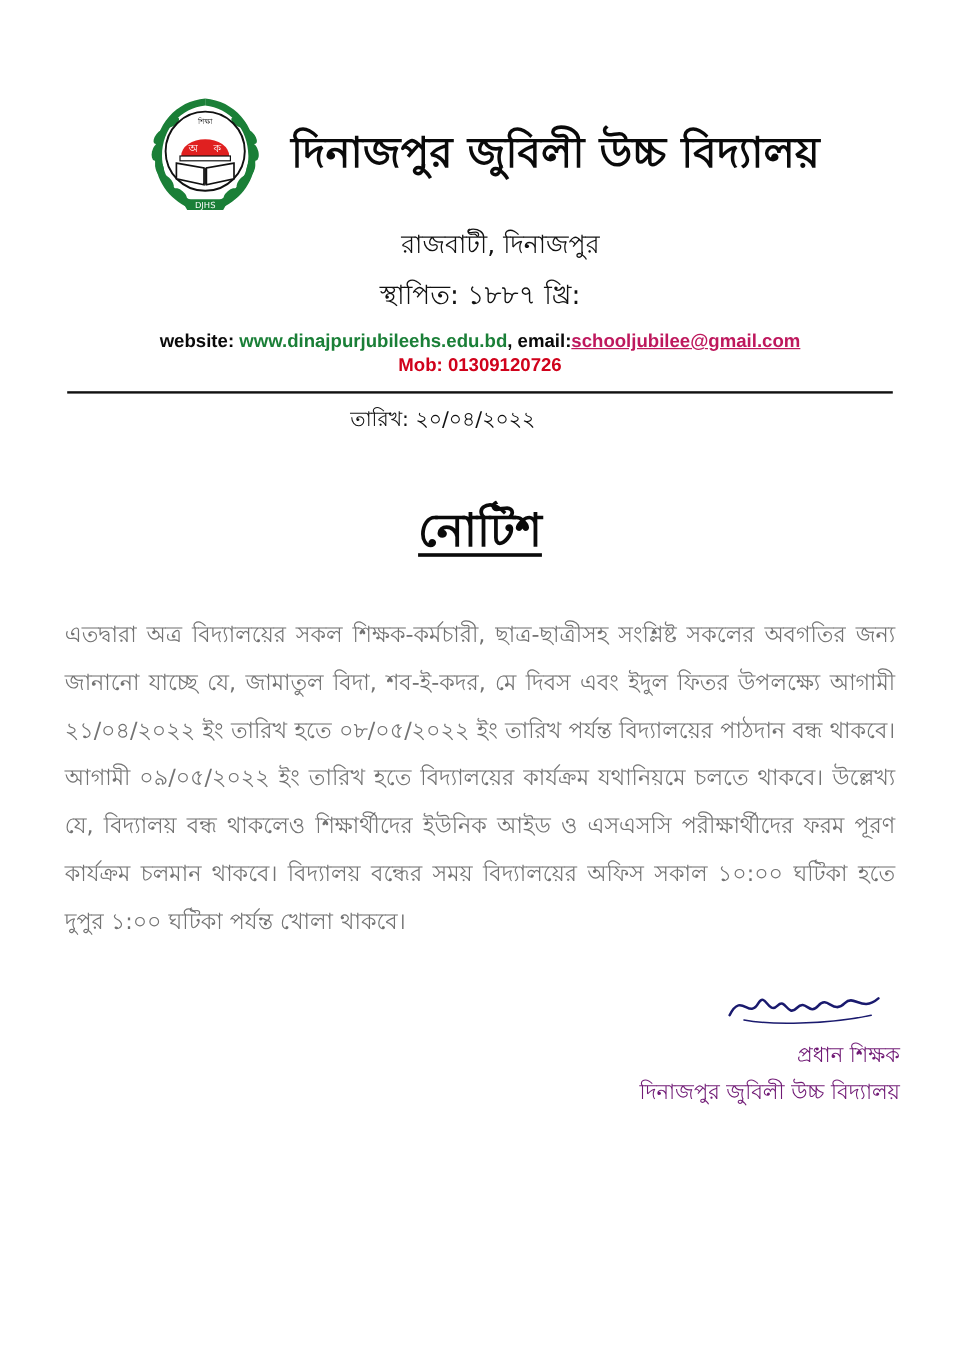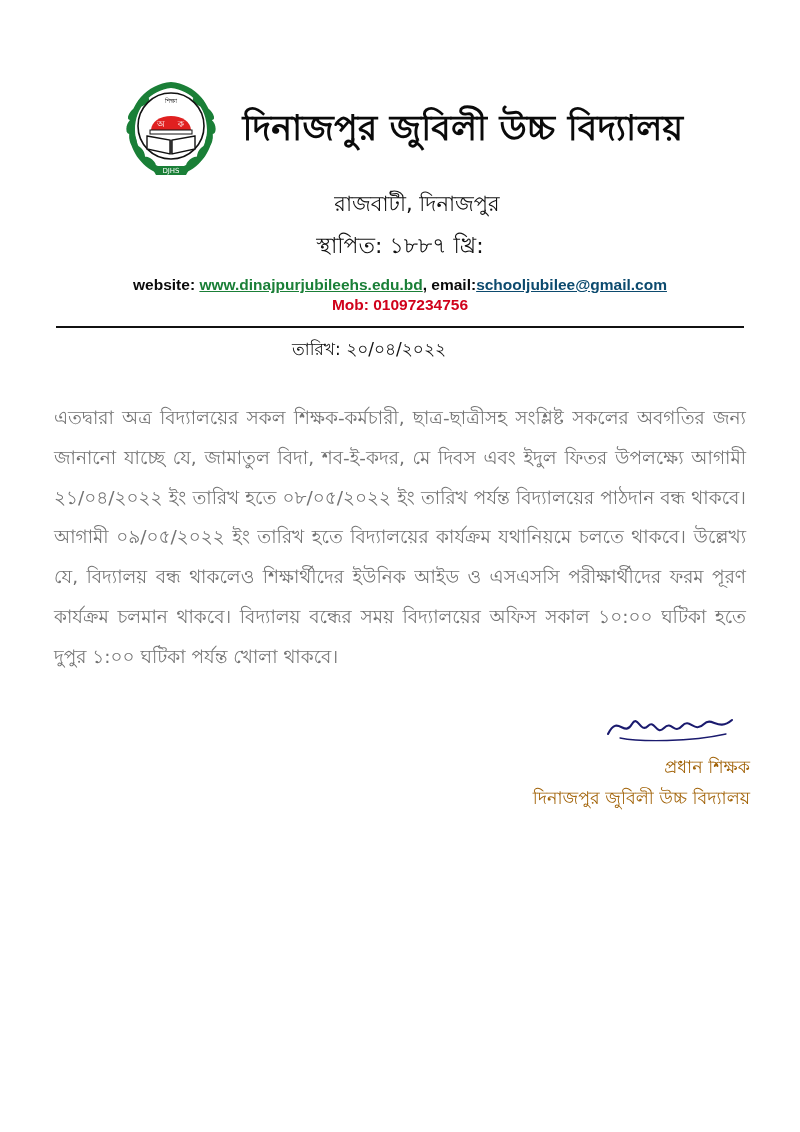--- a/index.html
+++ b/index.html
@@ -60,24 +60,23 @@
     margin-top: 5px;
   }
   .contact-line {
     font-size: 15.5px;
     font-weight: bold;
     color: #0a0a0a;
     margin-top: 11px;
   }
   .contact-line .web-link {
     color: #1a7f37;
-    text-decoration: underline;
   }
   .contact-line .mail-link {
-    color: #0c4a6e;
+    color: #be185d;
     text-decoration: underline;
   }
   .mob-line {
     font-size: 15.5px;
     font-weight: bold;
     color: #d0021b;
     margin-top: 2px;
   }
   .rule {
     border: 0;
@@ -120,21 +119,21 @@
     text-align: right;
   }
   .sign-img {
     display: inline-block;
     width: 150px;
     height: 44px;
   }
   .sign-line {
     font-family: "DejaVu Sans", "Liberation Sans", sans-serif;
     font-size: 17.5px;
-    color: #a16207;
+    color: #701a75;
     line-height: 1.75;
   }
 </style>
 </head>
 <body>
 
 <div class="page">
 
   <div class="letterhead">
 
@@ -186,27 +185,28 @@
 
     <div class="sub-line">রাজবাটী, দিনাজপুর</div>
 
     <div class="sub-line2">স্থাপিত: ১৮৮৭ খ্রি:</div>
 
     <div class="contact-line">
       <span>website:</span>
       <span class="web-link">www.dinajpurjubileehs.edu.bd</span><span>, email:</span><span class="mail-link">schooljubilee@gmail.com</span>
     </div>
 
-    <div class="mob-line">Mob: 01097234756</div>
+    <div class="mob-line">Mob: 01309120726</div>
 
     <hr class="rule">
   </div>
 
   <div class="date-row">তারিখ: ২০/০৪/২০২২</div>
 
+  <div class="notice-title">নোটিশ</div>
 
   <div class="body-text">এতদ্বারা অত্র বিদ্যালয়ের সকল শিক্ষক-কর্মচারী, ছাত্র-ছাত্রীসহ সংশ্লিষ্ট সকলের অবগতির জন্য জানানো যাচ্ছে যে, জামাতুল বিদা, শব-ই-কদর, মে দিবস এবং ইদুল ফিতর উপলক্ষ্যে আগামী ২১/০৪/২০২২ ইং তারিখ হতে ০৮/০৫/২০২২ ইং তারিখ পর্যন্ত বিদ্যালয়ের পাঠদান বন্ধ থাকবে। আগামী ০৯/০৫/২০২২ ইং তারিখ হতে বিদ্যালয়ের কার্যক্রম যথানিয়মে চলতে থাকবে। উল্লেখ্য যে, বিদ্যালয় বন্ধ থাকলেও শিক্ষার্থীদের ইউনিক আইড ও এসএসসি পরীক্ষার্থীদের ফরম পূরণ কার্যক্রম চলমান থাকবে। বিদ্যালয় বন্ধের সময় বিদ্যালয়ের অফিস সকাল ১০:০০ ঘটিকা হতে দুপুর ১:০০ ঘটিকা পর্যন্ত খোলা থাকবে।</div>
 
   <div class="sign-block">
     <div class="sign-img">
       <svg width="150" height="44" viewBox="0 0 150 44" aria-hidden="true">
         <path d="M8 30 C18 10 24 34 32 20 C38 10 40 30 48 22 C55 15 56 32 64 24
                  C72 16 74 31 82 22 C90 13 94 30 104 20 C112 12 118 28 132 16" fill="none" stroke="#1a1a6e" stroke-width="2.1" stroke-linecap="round"></path>
         <path d="M20 34 C40 38 90 38 126 30" fill="none" stroke="#1a1a6e" stroke-width="1.3" stroke-linecap="round"></path>
       </svg>

